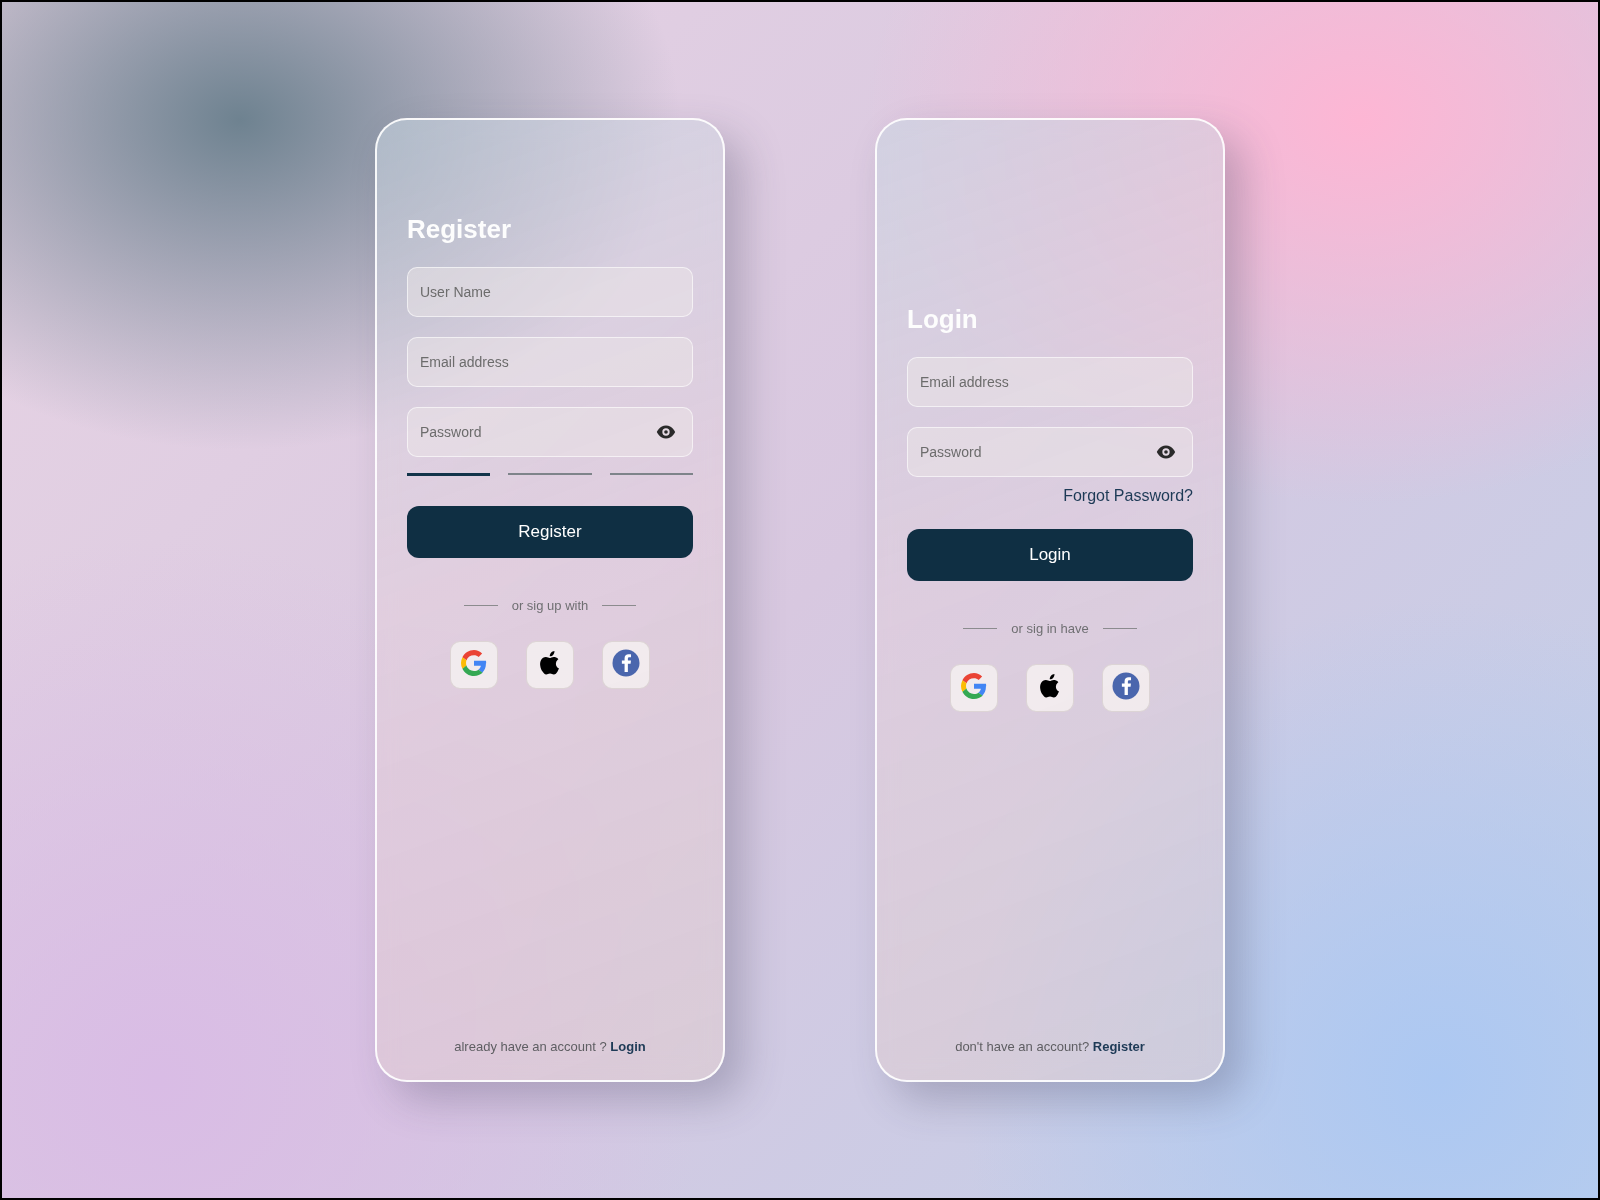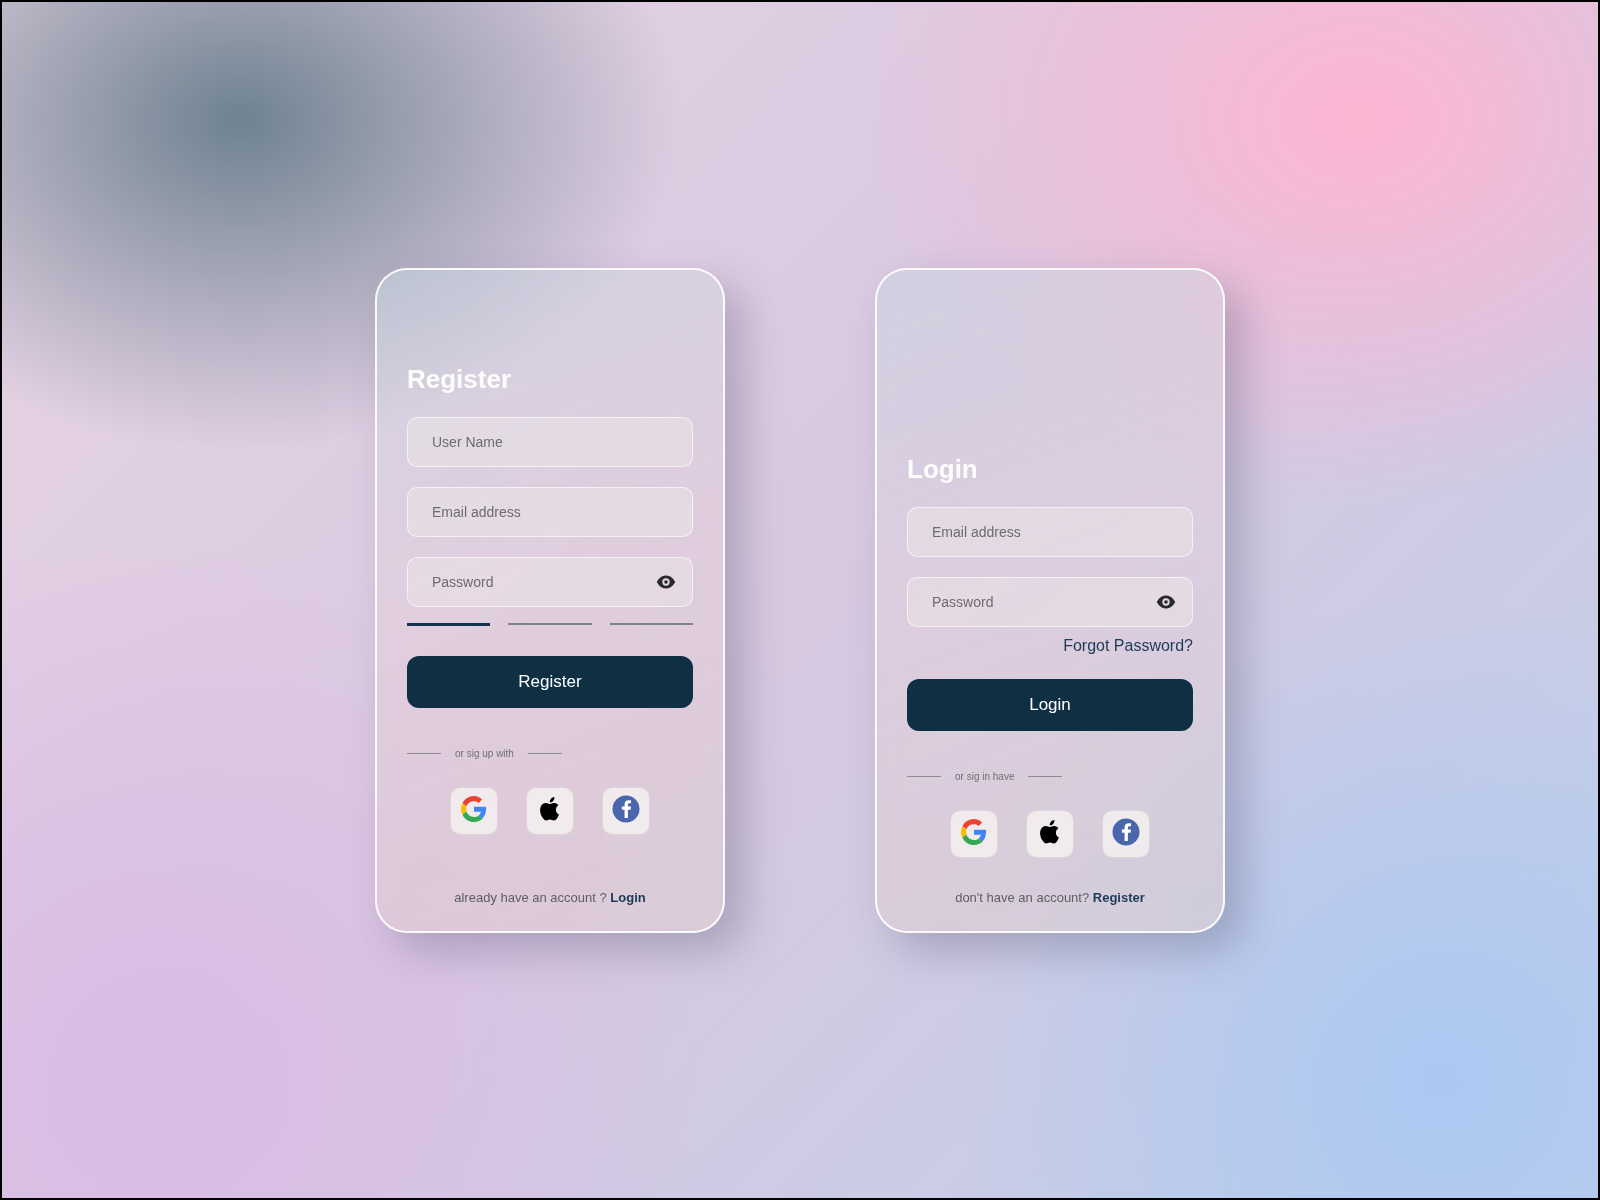--- a/index.html
+++ b/index.html
@@ -14,21 +14,21 @@
       linear-gradient(135deg, #e8d4e4 0%, #d8c8e0 50%, #bfd0ea 100%);
     display: flex;
     align-items: center;
     justify-content: center;
     gap: 150px;
     border: 2px solid #000;
     overflow: hidden;
   }
   .phone {
     width: 350px;
-    height: 665px;
+    height: 964px;
     border-radius: 32px;
     border: 2px solid rgba(255,255,255,0.9);
     background: linear-gradient(160deg, rgba(200,214,226,0.55) 0%, rgba(230,210,220,0.45) 45%, rgba(225,205,205,0.5) 100%);
     backdrop-filter: blur(10px);
     box-shadow: 18px 18px 40px rgba(60,60,90,0.28);
     padding: 34px 30px 26px 30px;
     display: flex;
     flex-direction: column;
     position: relative;
   }
@@ -43,21 +43,21 @@
   .input-wrap {
     position: relative;
     margin-bottom: 20px;
   }
   .input {
     width: 100%;
     height: 50px;
     border-radius: 10px;
     border: 1px solid rgba(255,255,255,0.6);
     background: rgba(235,230,232,0.5);
-    padding: 0 24px;
+    padding: 0 12px;
     font-size: 14px;
     color: #555;
     outline: none;
   }
   .input::placeholder { color: #6c6c6c; }
   .eye {
     position: absolute;
     right: 16px;
     top: 50%;
     transform: translateY(-50%);
@@ -85,23 +85,24 @@
     color: #fff;
     font-size: 17px;
     font-weight: 500;
     border: none;
     cursor: pointer;
     margin-bottom: 40px;
   }
   .divider {
     display: flex;
     align-items: center;
+    justify-content: center;
     gap: 14px;
     color: #6f6f72;
-    font-size: 10px;
+    font-size: 13px;
     margin-bottom: 28px;
   }
   .divider .line { width: 34px; height: 1px; background: #8b8b8e; }
   .socials {
     display: flex;
     justify-content: center;
     gap: 28px;
   }
   .social-btn {
     width: 48px; height: 48px;

